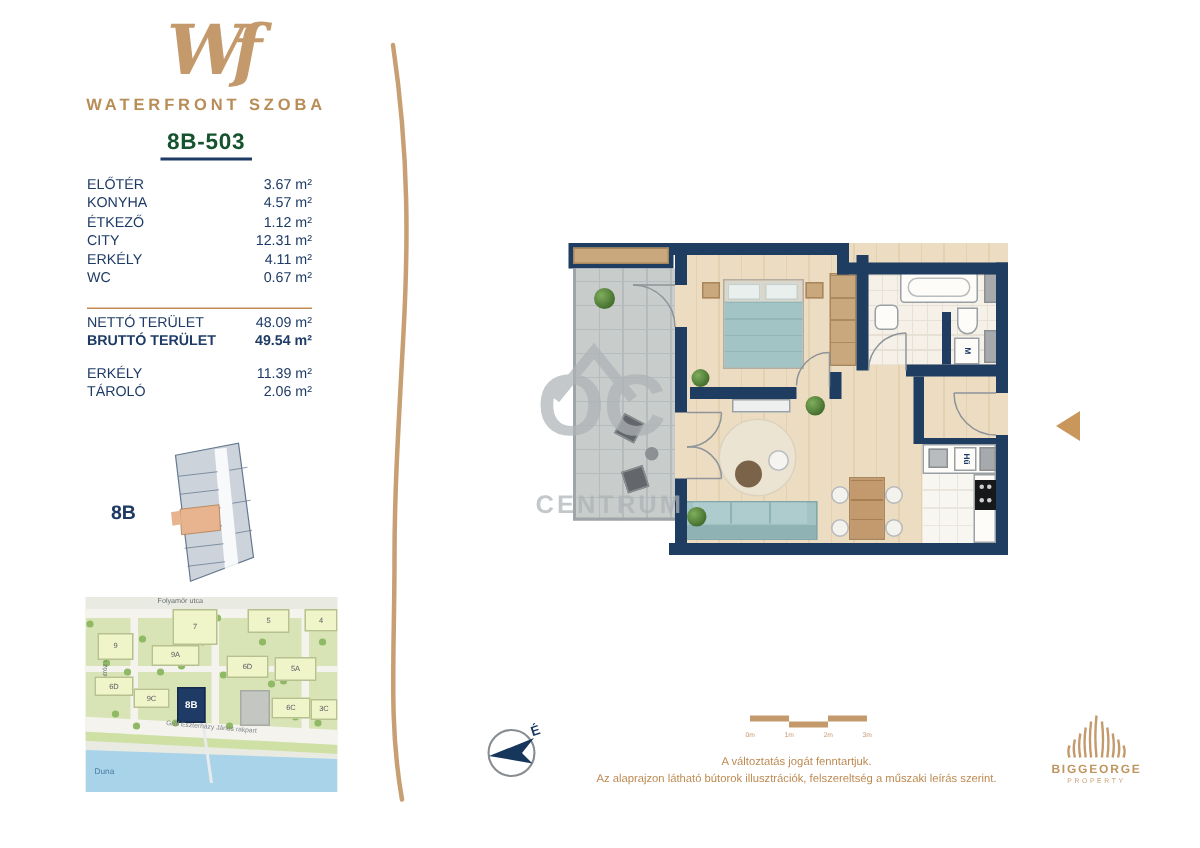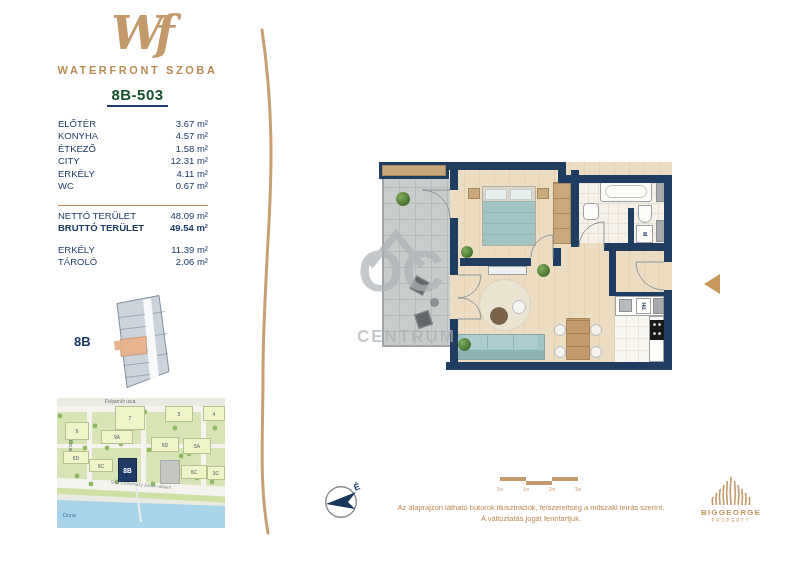--- a/index.html
+++ b/index.html
@@ -87,21 +87,21 @@
   <div class="row">
       <span>ELŐTÉR</span>
       <span class="v">3.67 m²</span>
     </div>
   <div class="row">
       <span>KONYHA</span>
       <span class="v">4.57 m²</span>
     </div>
   <div class="row">
       <span>ÉTKEZŐ</span>
-      <span class="v">1.58 m²</span>
+      <span class="v">1.12 m²</span>
     </div>
   <div class="row">
       <span>CITY</span>
       <span class="v">12.31 m²</span>
     </div>
   <div class="row">
       <span>ERKÉLY</span>
       <span class="v">4.11 m²</span>
     </div>
   <div class="row">
@@ -354,22 +354,22 @@
 
 <div class="a scale-seg" style="left:500px;top:477px;"></div>
 <div class="a scale-seg" style="left:526px;top:481px;"></div>
 <div class="a scale-seg" style="left:552px;top:477px;"></div>
 <span class="a scale-tick" style="left:497px;top:487px;">0m</span>
 <span class="a scale-tick" style="left:523px;top:487px;">1m</span>
 <span class="a scale-tick" style="left:549px;top:487px;">2m</span>
 <span class="a scale-tick" style="left:575px;top:487px;">3m</span>
 
 <div class="a disc">
+  <div>A változtatás jogát fenntartjuk.</div>
   <div>Az alaprajzon látható bútorok illusztrációk, felszereltség a műszaki leírás szerint.</div>
-  <div>A változtatás jogát fenntartjuk.</div>
 </div>
 
 <svg class="a" style="left:711px;top:474px;" width="40" height="32" viewBox="0 0 40 32">
   <g stroke="#c49a6c" stroke-width="1.6" fill="none">
     <path d="M2,31 q-1.5,-4 0,-8"></path>
     <path d="M5.6,31 q-1.5,-6 0,-12"></path>
     <path d="M9.2,31 q-1.5,-8 0,-16"></path>
     <path d="M12.8,31 q-1.5,-10 0,-20"></path>
     <path d="M16.4,31 q-1.5,-12 0,-24"></path>
     <path d="M20,31 q-1.5,-14 0,-28"></path>

